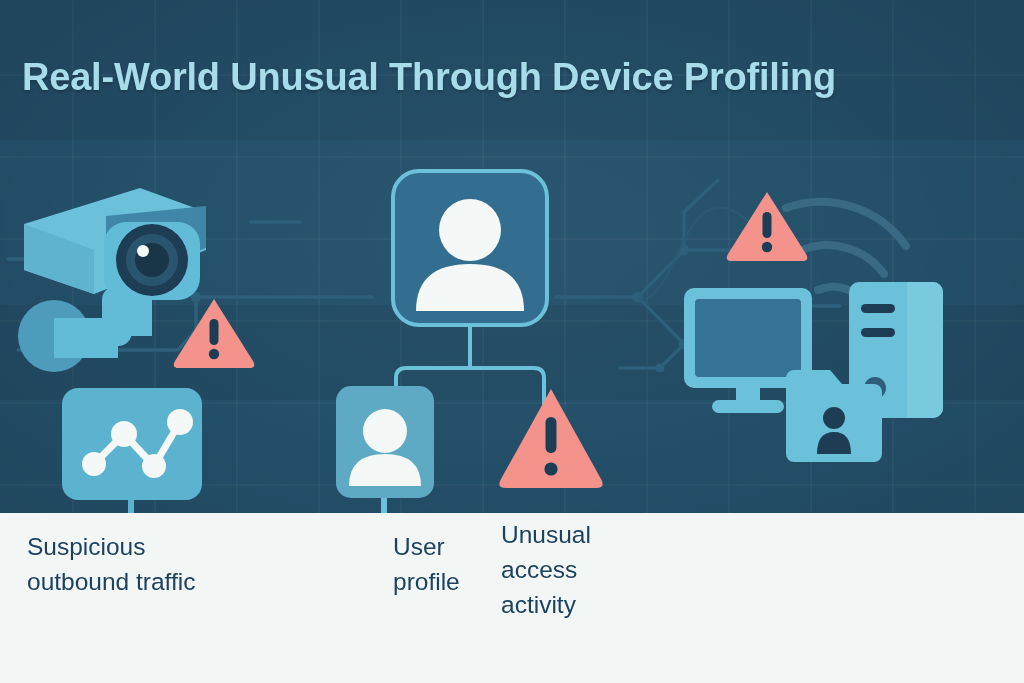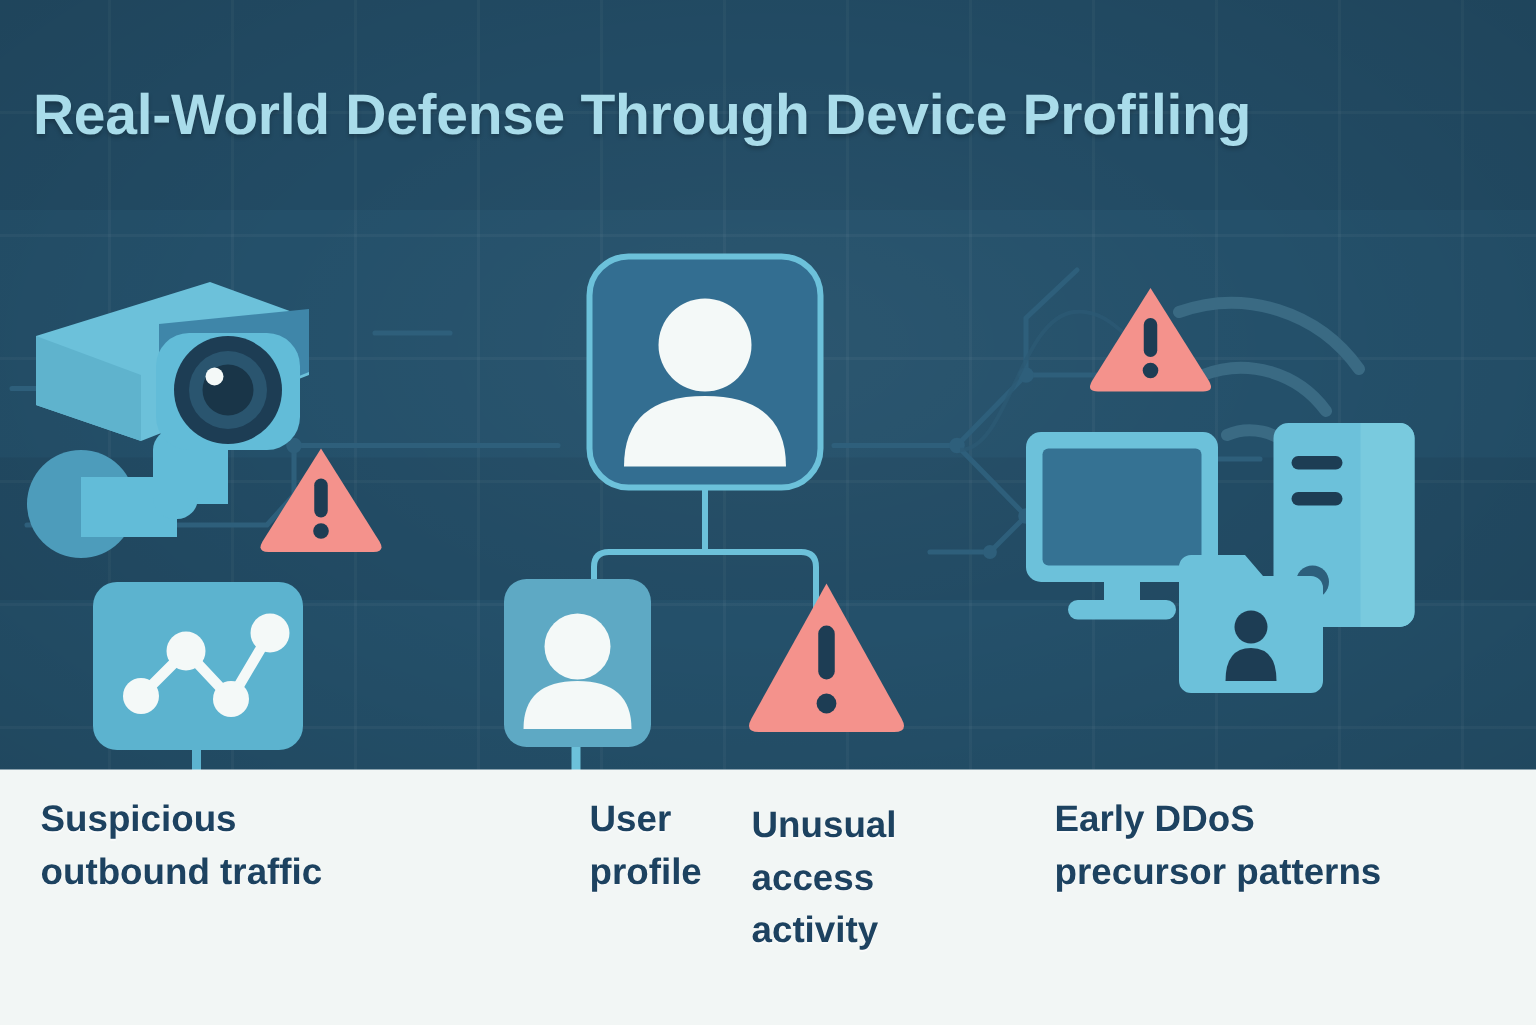--- a/index.html
+++ b/index.html
@@ -70,21 +70,21 @@
     left: 0;
     top: 513px;
     width: 1024px;
     height: 170px;
     background: #f2f6f5;
   }
   .caption {
     position: absolute;
     color: #1d4260;
     font-size: 24.5px;
-    font-weight: bold;
+    font-weight: normal;
     line-height: 35px;
     white-space: pre-line;
     text-shadow: 0 1px 0 rgba(255,255,255,0.6);
   }
 
   
   .layer { position: absolute; }
 
   svg { display: block; overflow: visible; }
 </style>
@@ -250,22 +250,20 @@
       <circle cx="48" cy="48" r="11" fill="#1d3d54"></circle>
       <path d="M31 84 Q31 62 48 62 Q65 62 65 84 Z" fill="#1d3d54"></path>
     </svg>
   </div>
 
   <div class="caption-band">
     <div class="caption" style="left:27px;top:16px;">Suspicious
 outbound traffic</div>
     <div class="caption" style="left:346px;top:16px;margin-left:47px;">User
 profile</div>
-    <div class="caption" style="left:501px;top:20px;">Unusual
+    <div class="caption" style="left:501px;top:4px;">Unusual
 access
 activity</div>
-    <div class="caption" style="left:703px;top:16px;">Early DDoS
-precursor patterns</div>
-  </div>
-
-  <div class="title">Real-World Defense Through Device Profiling</div>
+  </div>
+
+  <div class="title">Real-World Unusual Through Device Profiling</div>
 
 </div>
 
 </body></html>

